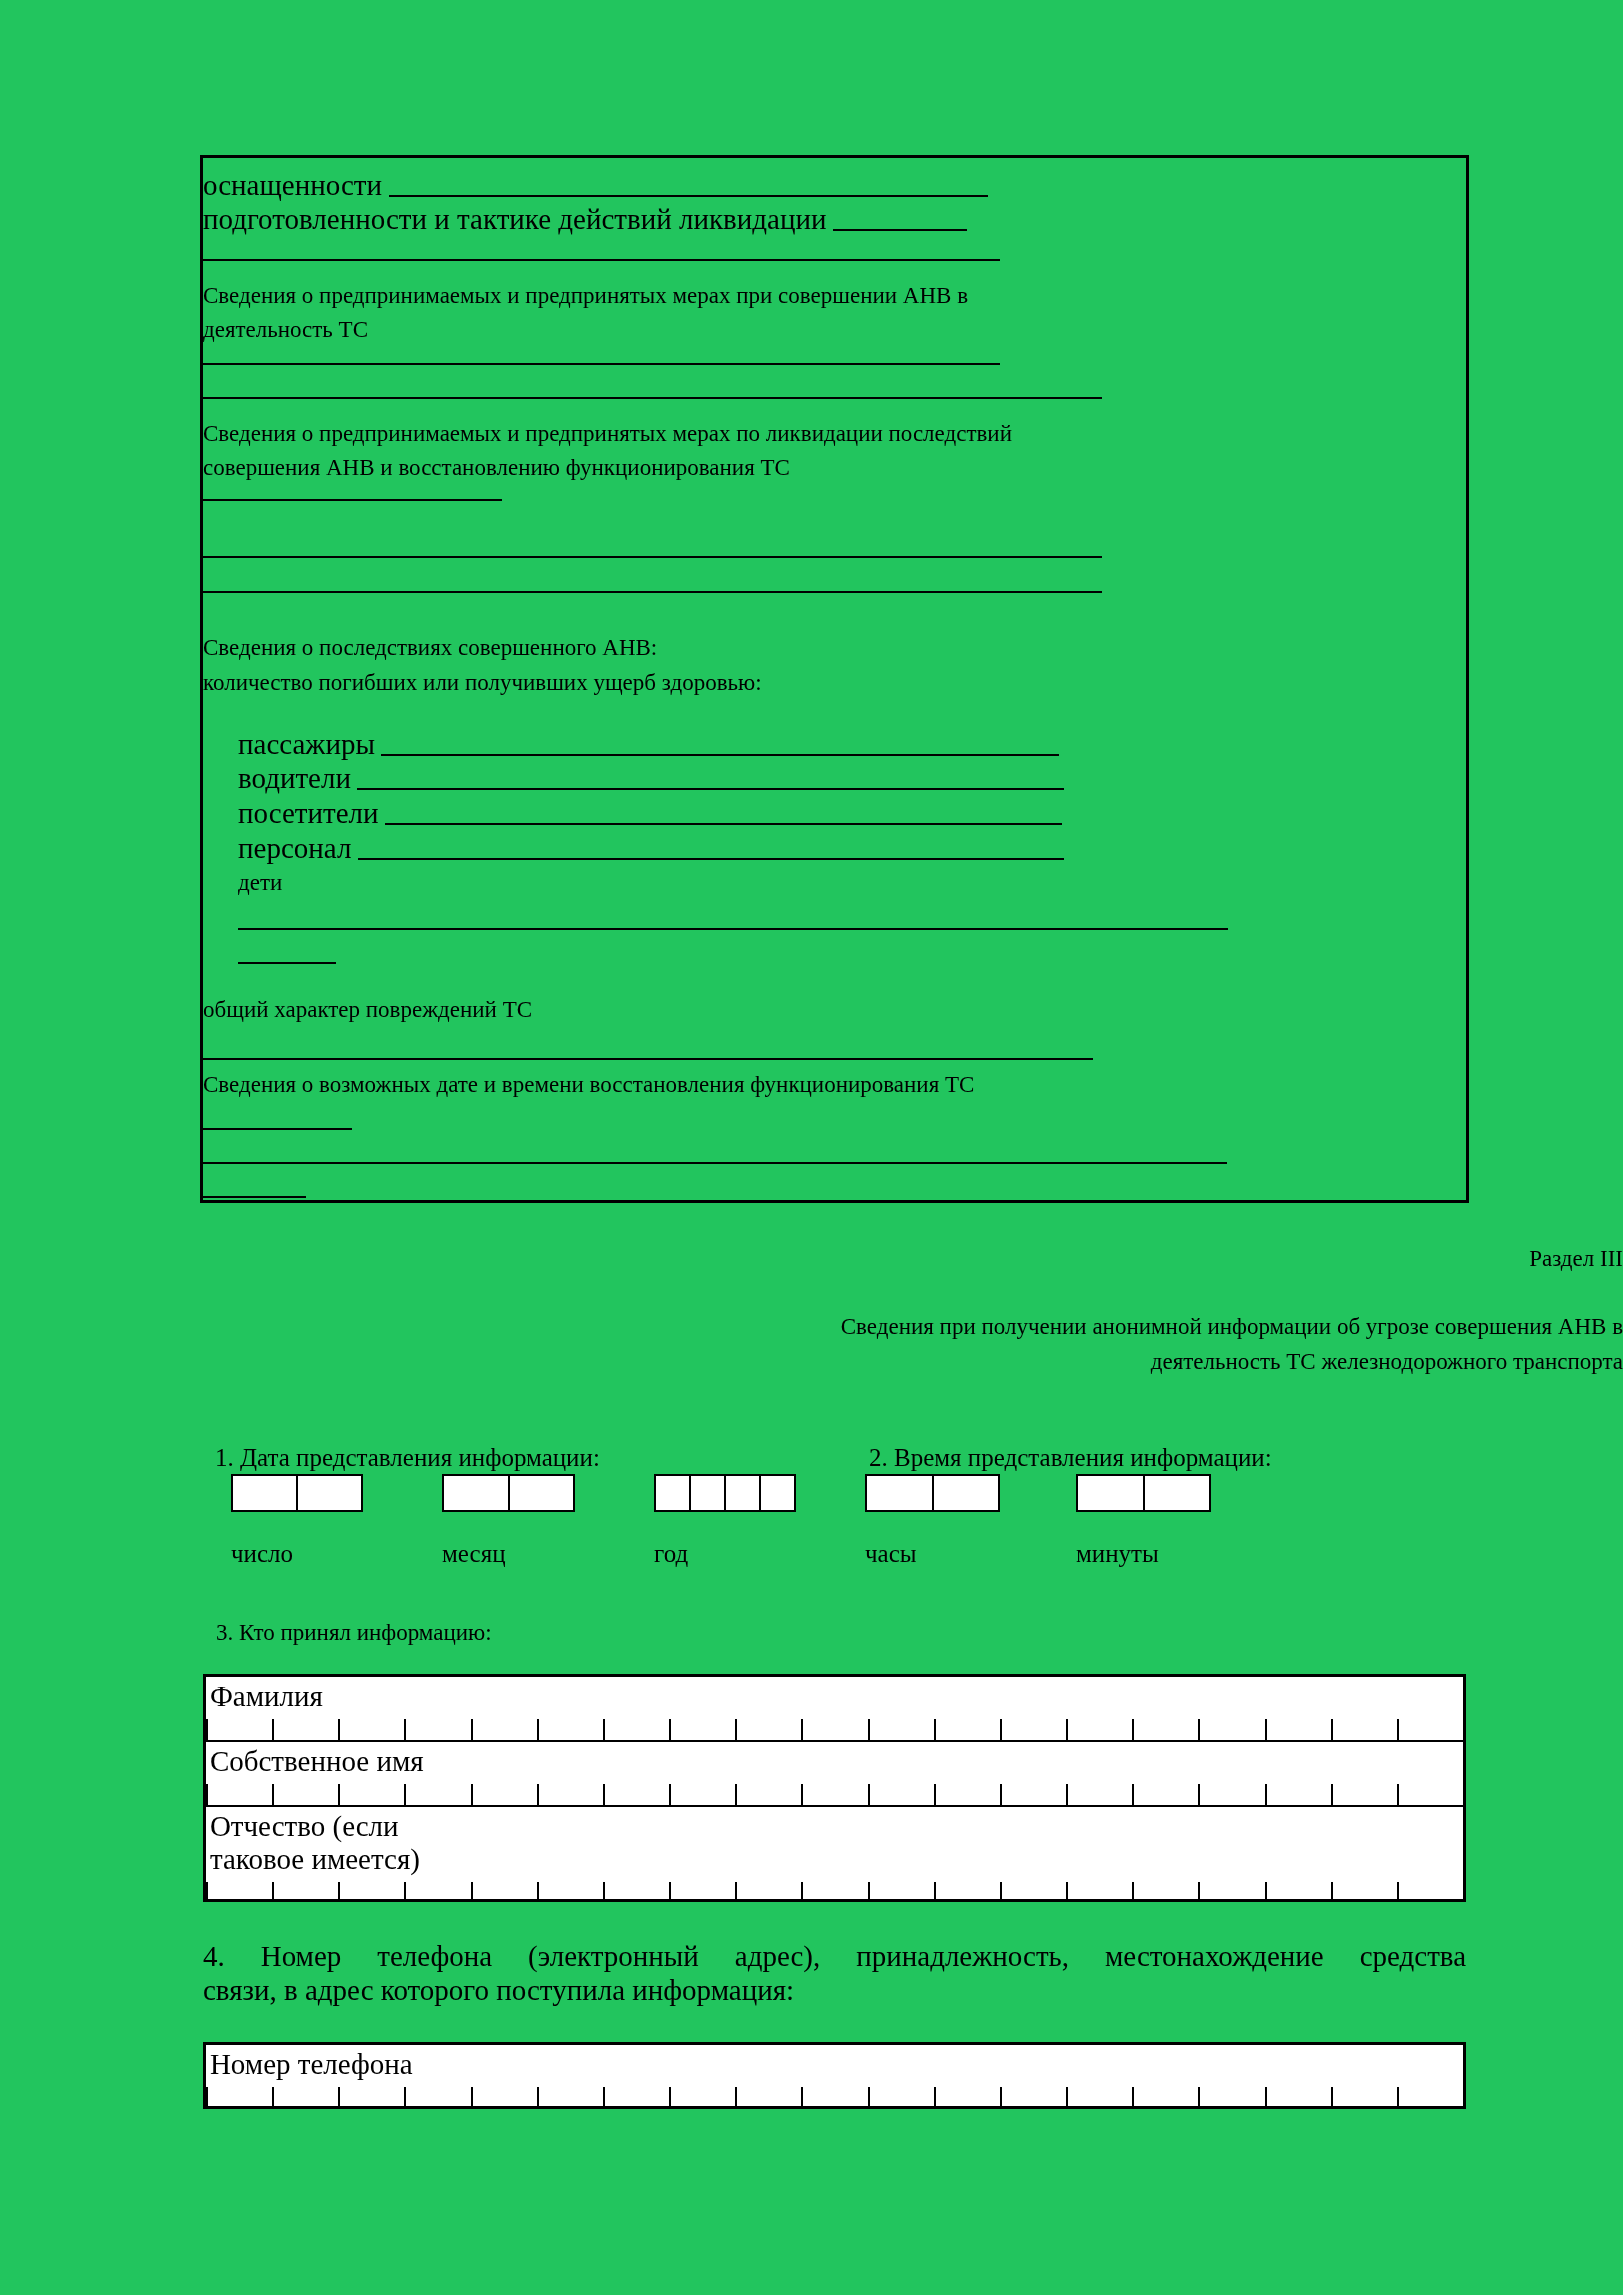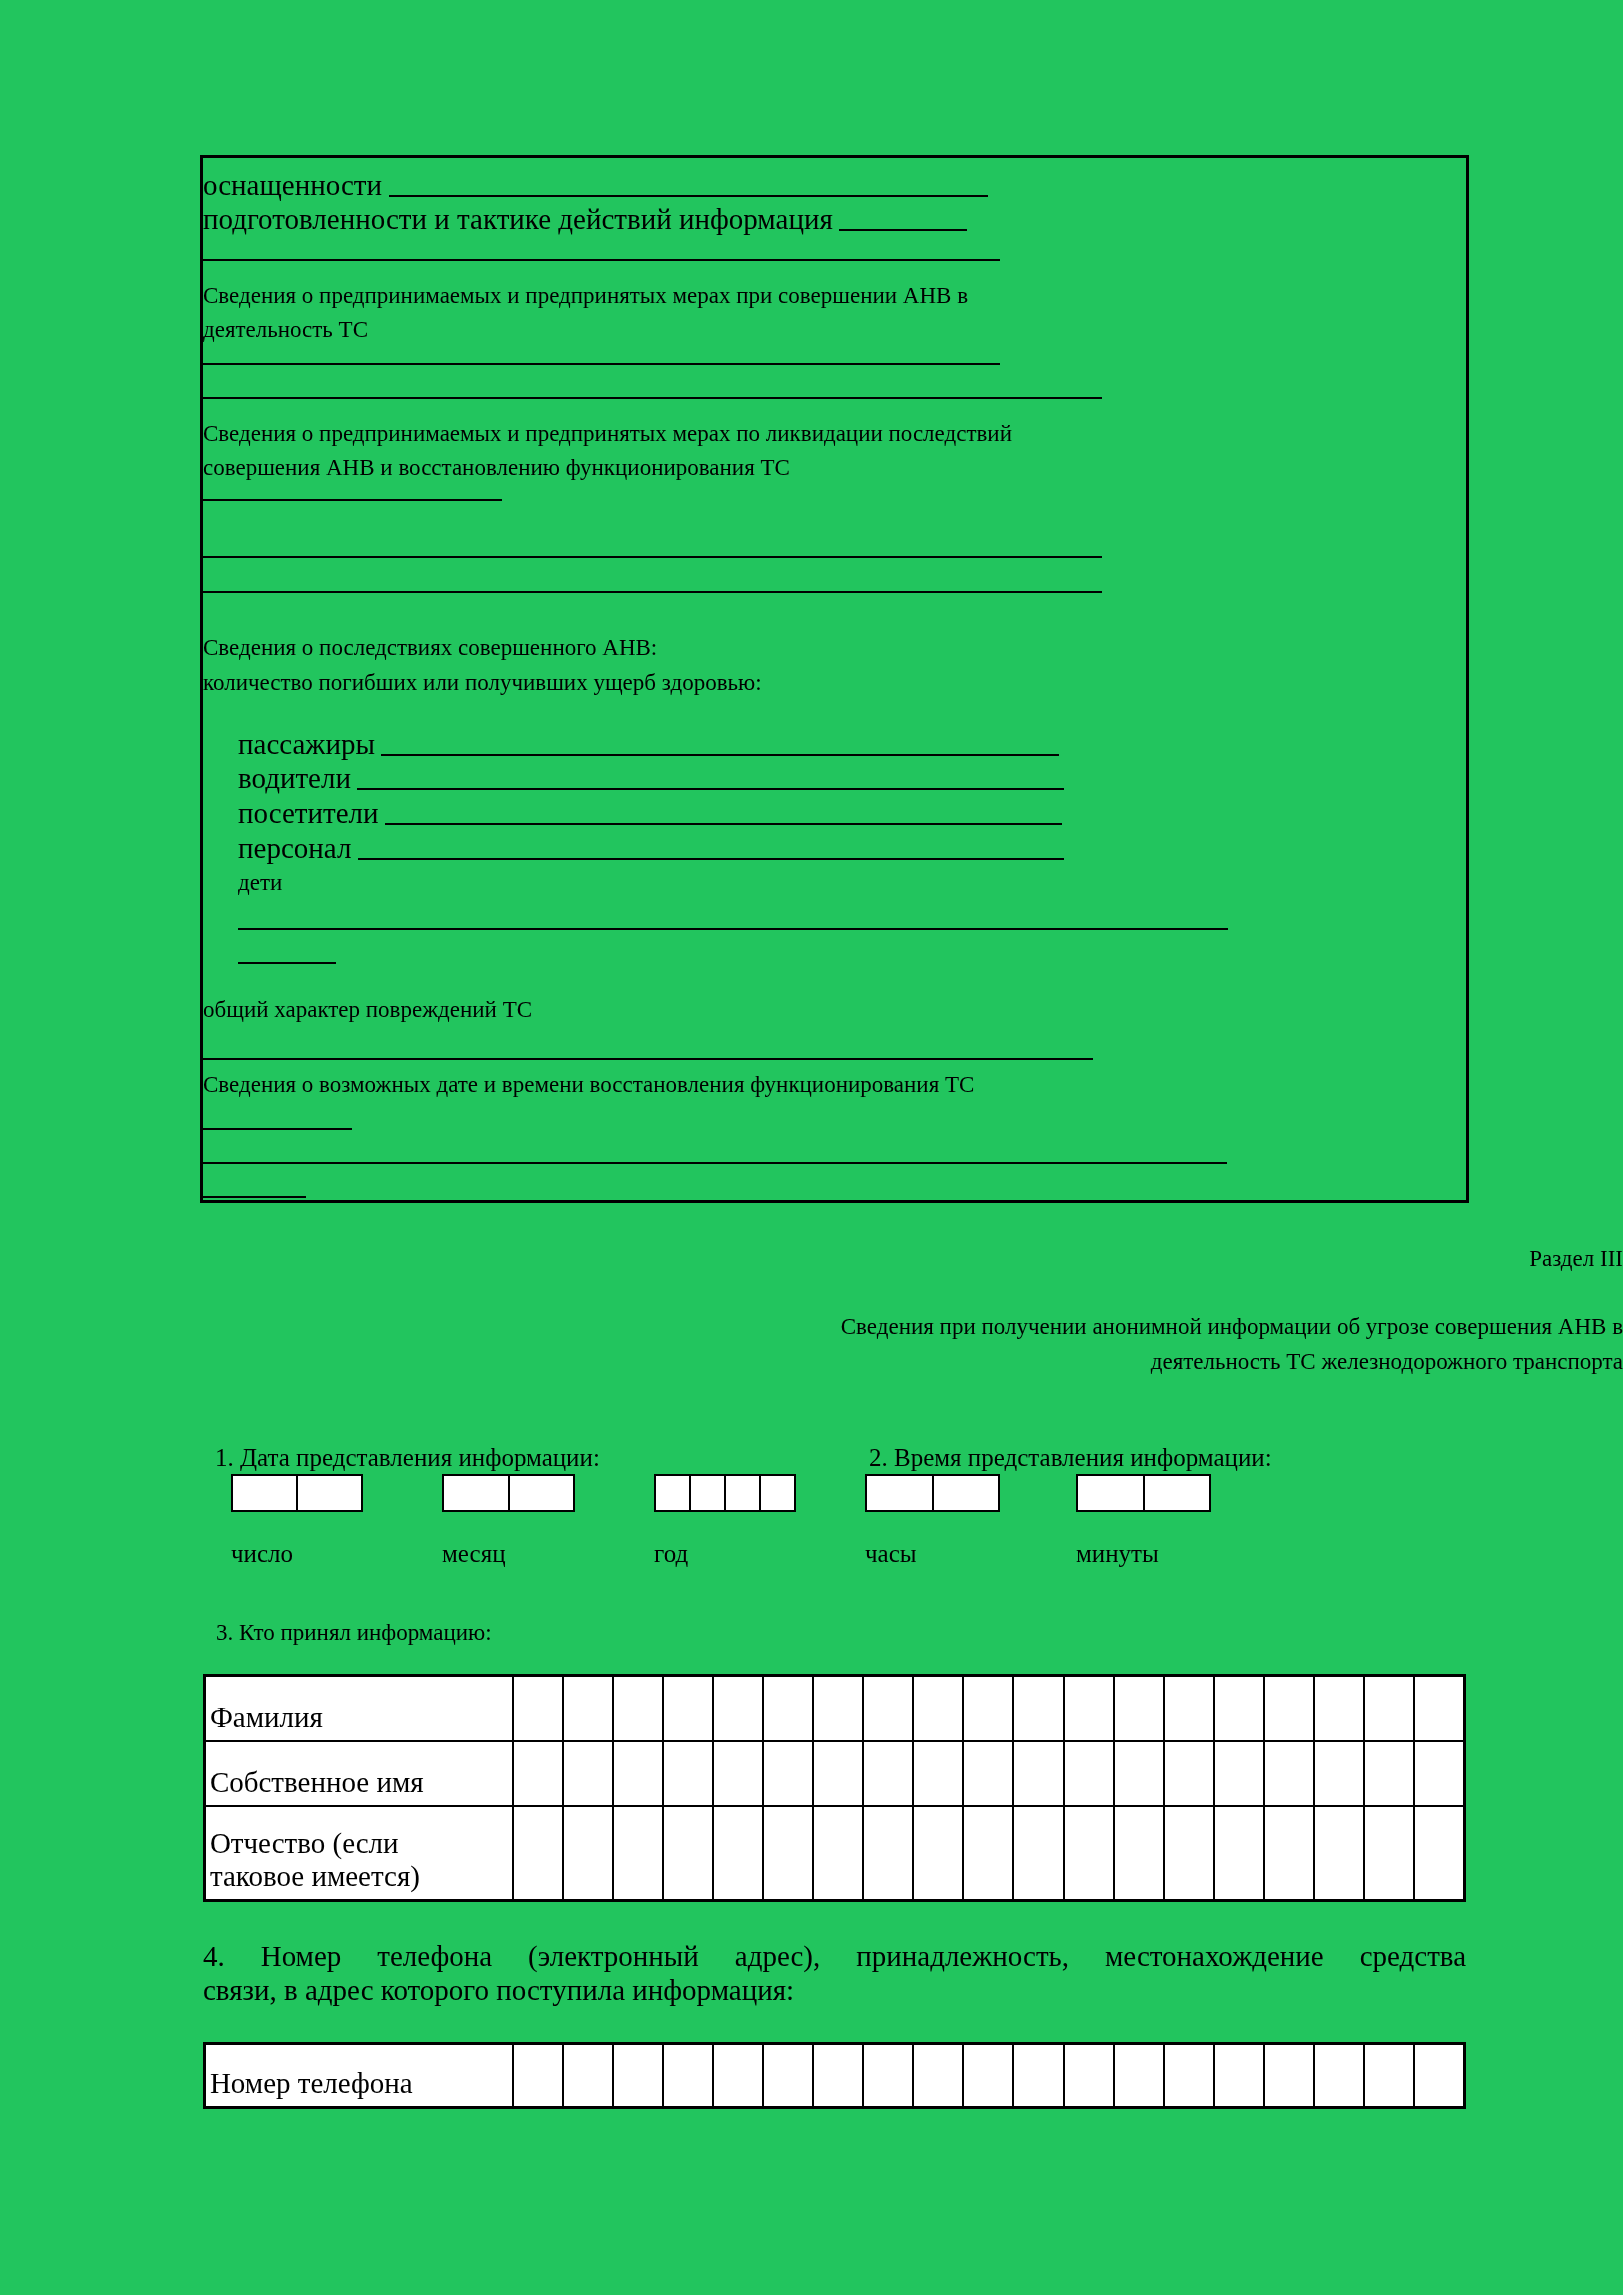--- a/index.html
+++ b/index.html
@@ -14,21 +14,21 @@
   .center{text-align:right;white-space:normal;}
   .ul{position:absolute;border-bottom:2.6px solid #000;height:0;}
   .small{font-size:25px;line-height:30px;}
   .grp{position:absolute;top:1474px;height:38px;border:2.6px solid #000;
        display:flex;box-sizing:border-box;background:#fff;}
   .grp .cell{flex:1;border-left:2px solid #000;}
   .grp .cell:first-child{border-left:none;}
   .sl{position:absolute;top:1539px;text-align:left;font-size:25px;line-height:30px;}
   .tbl{position:absolute;left:203px;width:1263px;border:3.3px solid #000;
        box-sizing:border-box;display:flex;flex-direction:column;background:#fff;}
-  .trow{display:flex;border-top:2px solid #000;box-sizing:border-box;}
+  .trow{display:flex;border-top:2px solid #000;box-sizing:border-box;flex-direction:column;}
   .trow:first-child{border-top:none;}
   .grow{flex:1;}
   .lbl{width:306px;display:flex;align-items:flex-end;
        padding:2.6px 29px 6.5px 3.9px;box-sizing:border-box;
        font-size:29px;line-height:33px;}
   .strip{flex:1;display:flex;}
   .strip .cell{flex:1;border-left:2px solid #000;}
   .p4{position:absolute;left:203px;width:1263px;font-size:29px;line-height:35px;}
   .just{text-align:justify;text-align-last:justify;}
 </style>
@@ -37,21 +37,21 @@
 
 <div class="page">
 
   <div class="bx"></div>
 
   <div class="row" style="left:203px;top:168px;width:785px">
     <span class="t">оснащенности</span>
     <span class="u"></span>
   </div>
   <div class="row" style="left:203px;top:202px;width:764px">
-    <span class="t">подготовленности и тактике действий информация</span>
+    <span class="t">подготовленности и тактике действий ликвидации</span>
     <span class="u"></span>
   </div>
   <div class="ul" style="left:203px;top:259px;width:797px"></div>
 
   <div class="txt" style="left:203px;top:278px">Сведения о предпринимаемых и предпринятых мерах при совершении АНВ в</div>
   <div class="txt" style="left:203px;top:312px">деятельность ТС</div>
   <div class="ul" style="left:203px;top:363px;width:797px"></div>
   <div class="ul" style="left:203px;top:397px;width:899px"></div>
 
   <div class="txt" style="left:203px;top:416px">Сведения о предпринимаемых и предпринятых мерах по ликвидации последствий</div>

